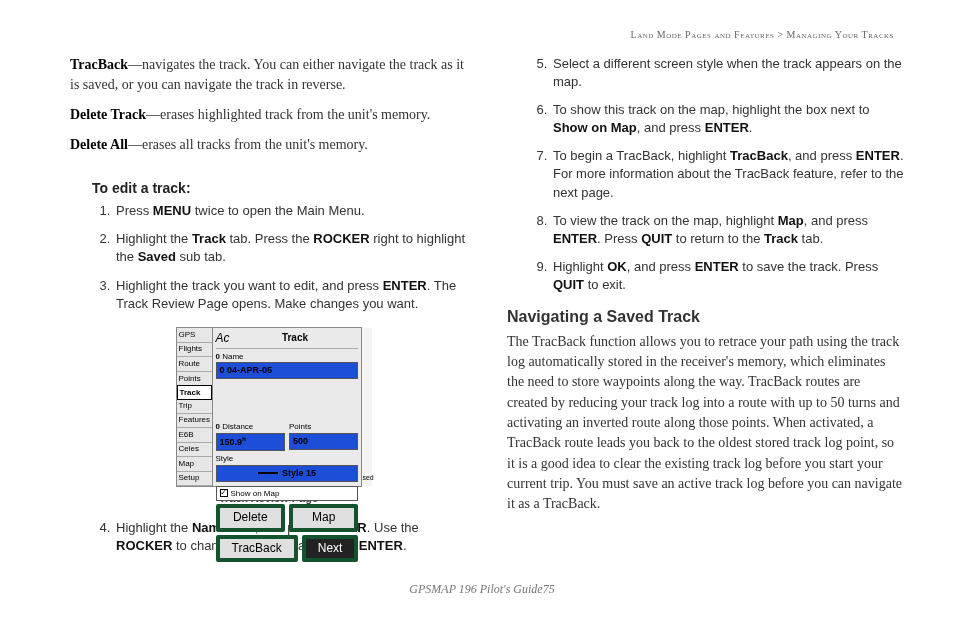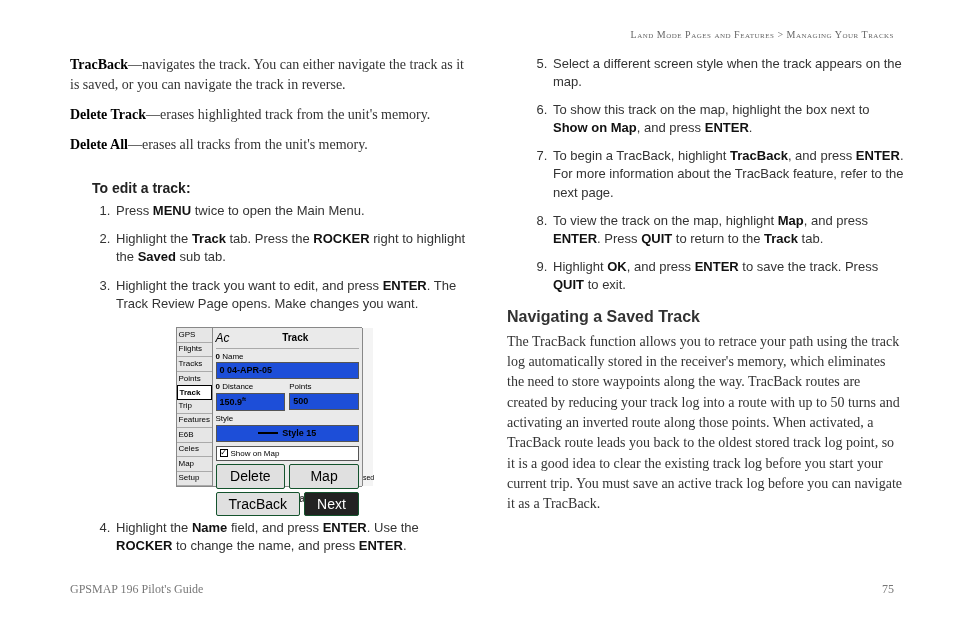--- a/index.html
+++ b/index.html
@@ -132,21 +132,21 @@
       font-size: 8px;
       margin-top: 2px;
     }
     .fld-box {
       background: #1d4ed8;
       border: 1px solid #555;
       padding: 1px 3px;
       font-size: 9px;
       font-weight: bold;
     }
-    .row { display: flex; gap: 4px; }
+    .row { display: flex; gap: 4px; margin-top: 40px; }
     .row > div { flex: 1; }
     .chk-row {
       background: #fff;
       border: 1px solid #555;
       padding: 1px 3px;
       font-size: 8px;
       margin-top: 4px;
       display: flex;
       align-items: center;
       gap: 3px;
@@ -161,24 +161,24 @@
       line-height: 1;
     }
     .btn-row {
       display: flex;
       gap: 4px;
       margin-top: 3px;
     }
     .dbtn {
       flex: 1;
       background: #e0e0e0;
-      border: 1px solid #14532d;
+      border: 4px solid #14532d;
       border-radius: 2px;
       text-align: center;
-      font-size: 14px;
+      font-size: 12px;
       padding: 1px 12px;
     }
     .dbtn.sel {
       background: #222;
       color: #fff;
     }
     .scroll-strip {
       width: 10px;
       background: #f4f4f4;
       display: flex;
@@ -186,21 +186,22 @@
       justify-content: space-between;
       font-size: 7px;
       text-align: center;
     }
     .footer {
       position: absolute;
       bottom: 20px;
       left: 70px;
       right: 60px;
       display: flex;
-      justify-content: space-between;
+      justify-content: center;
+      font-style: italic;
       color: #777;
       font-size: 12px;
     }
   </style>
 </head>
 <body>
 
 <div class="breadcrumb">
   <span>Land Mode Pages and Features</span><span> &gt; </span><span>Managing Your Tracks</span>
 </div>
@@ -223,21 +224,21 @@
       <li>Press <b>MENU</b> twice to open the Main Menu.</li>
       <li>Highlight the <b>Track</b> tab. Press the <b>ROCKER</b> right to highlight the <b>Saved</b> sub tab.</li>
       <li>Highlight the track you want to edit, and press <b>ENTER</b>. The Track Review Page opens. Make changes you want.</li>
     </ol>
 
     <div class="fig-wrap">
       <div class="device">
         <div class="sidebar">
           <div class="side-item">GPS</div>
           <div class="side-item">Flights</div>
-          <div class="side-item">Tracks</div>
+          <div class="side-item">Route</div>
           <div class="side-item">Points</div>
           <div class="side-item sel">Track</div>
           <div class="side-item">Trip</div>
           <div class="side-item">Features</div>
           <div class="side-item">E6B</div>
           <div class="side-item">Celes</div>
           <div class="side-item">Map</div>
           <div class="side-item">Setup</div>
         </div>
         <div class="main-pane">

